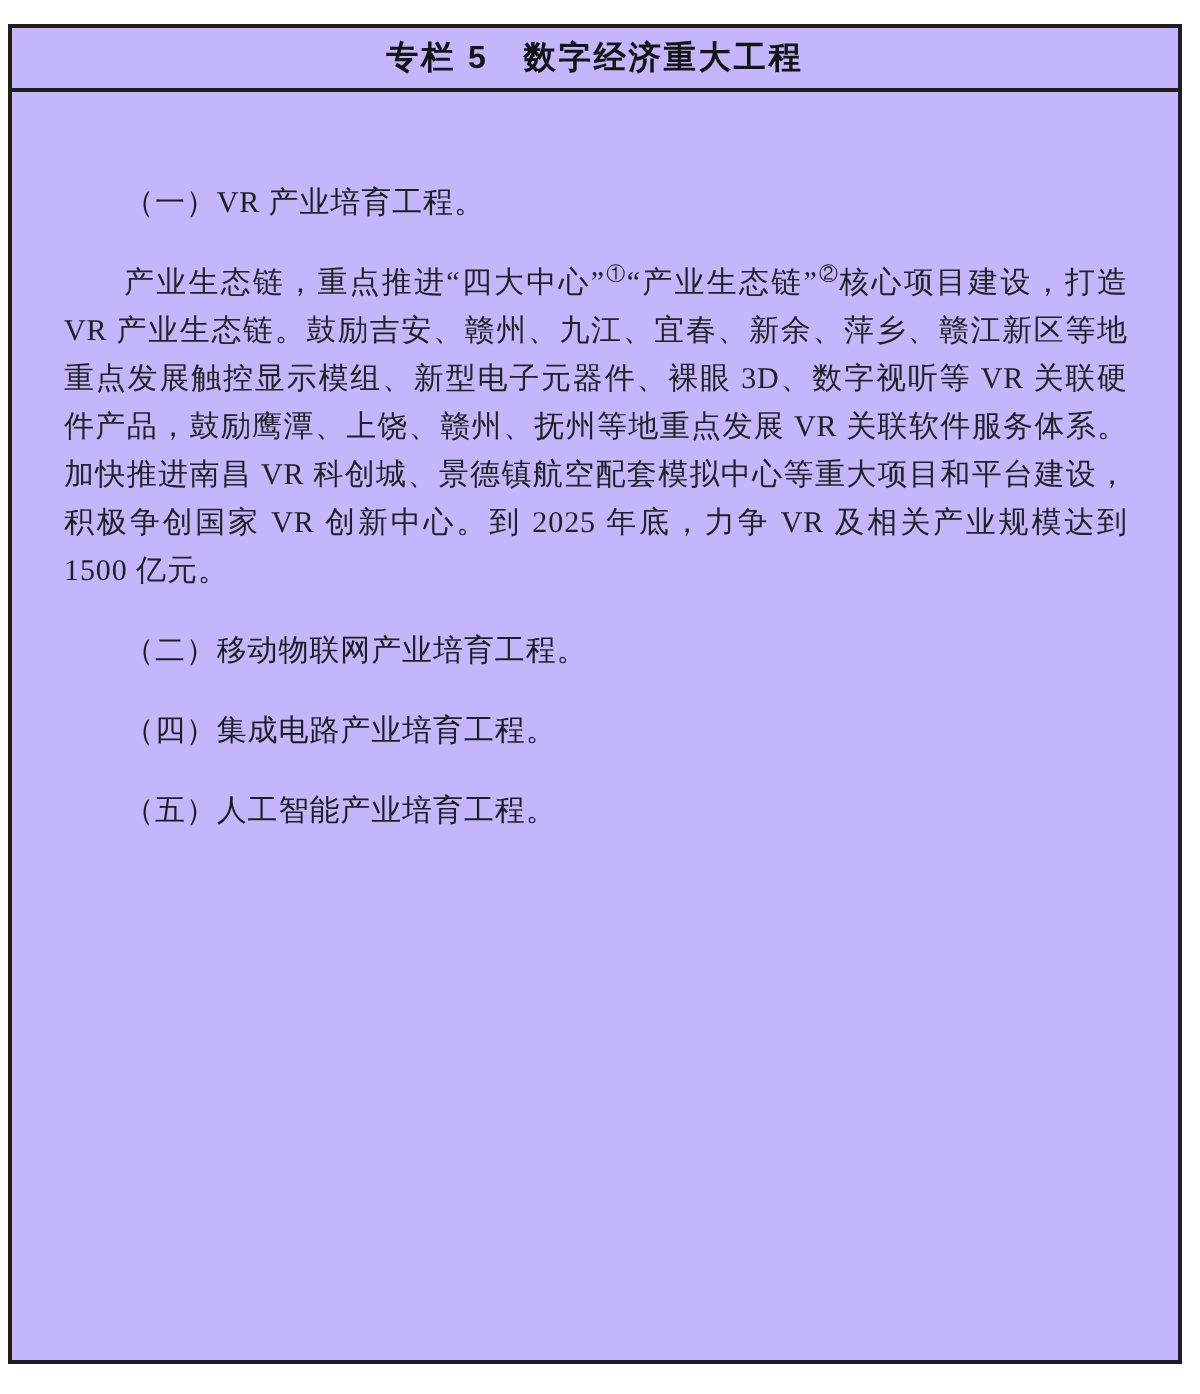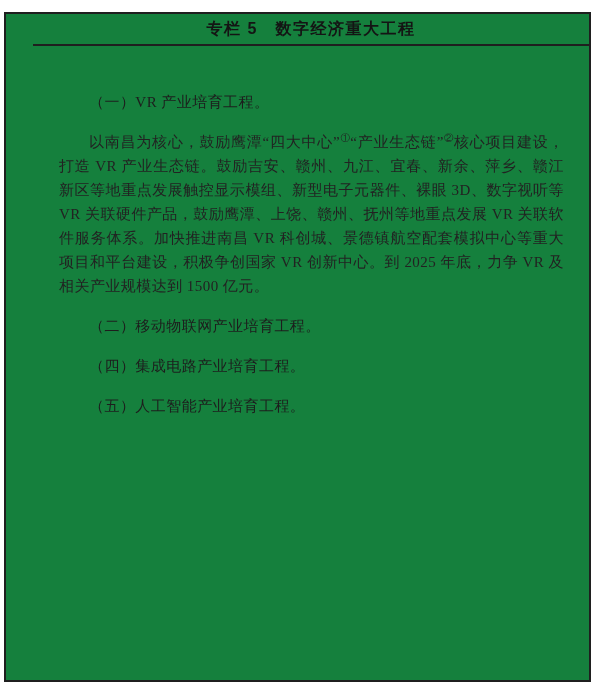--- a/index.html
+++ b/index.html
@@ -21,22 +21,21 @@
     overflow: hidden;
   }
   .column-box {
     position: absolute;
     left: 4px;
     top: 12px;
     width: 587px;
     height: 670px;
     box-sizing: border-box;
     border: 2px solid #1f1f1f;
-    background: #15803d;
-    padding-left: 27px;
+    background: #c4b5fd;
   }
   .column-header {
     height: 30px;
     box-sizing: content-box;
     border-bottom: 2px solid #1f1f1f;
     display: flex;
     align-items: center;
     justify-content: center;
     font-family: "Liberation Sans", "DejaVu Sans", sans-serif;
     font-weight: 700;
@@ -73,21 +72,21 @@
 
 <div class="page">
   <div class="column-box">
 
     <div class="column-header">专栏 5　数字经济重大工程</div>
 
     <div class="column-body">
 
       <p class="section-heading">（一）VR 产业培育工程。</p>
 
-      <p><span>以南昌为核心，鼓励鹰潭“四大中心”</span><sup class="fn">①</sup><span>“产业生态链”</span><sup class="fn">②</sup><span>核心项目建设，打造 VR 产业生态链。鼓励吉安、赣州、九江、宜春、新余、萍乡、赣江新区等地重点发展触控显示模组、新型电子元器件、裸眼 3D、数字视听等 VR 关联硬件产品，鼓励鹰潭、上饶、赣州、抚州等地重点发展 VR 关联软件服务体系。加快推进南昌 VR 科创城、景德镇航空配套模拟中心等重大项目和平台建设，积极争创国家 VR 创新中心。到 2025 年底，力争 VR 及相关产业规模达到 1500 亿元。</span></p>
+      <p><span>产业生态链，重点推进“四大中心”</span><sup class="fn">①</sup><span>“产业生态链”</span><sup class="fn">②</sup><span>核心项目建设，打造 VR 产业生态链。鼓励吉安、赣州、九江、宜春、新余、萍乡、赣江新区等地重点发展触控显示模组、新型电子元器件、裸眼 3D、数字视听等 VR 关联硬件产品，鼓励鹰潭、上饶、赣州、抚州等地重点发展 VR 关联软件服务体系。加快推进南昌 VR 科创城、景德镇航空配套模拟中心等重大项目和平台建设，积极争创国家 VR 创新中心。到 2025 年底，力争 VR 及相关产业规模达到 1500 亿元。</span></p>
 
       <p class="section-heading">（二）移动物联网产业培育工程。</p>
 
 
 
 
       <p class="section-heading">（四）集成电路产业培育工程。</p>
 
 
       <p class="section-heading">（五）人工智能产业培育工程。</p>

